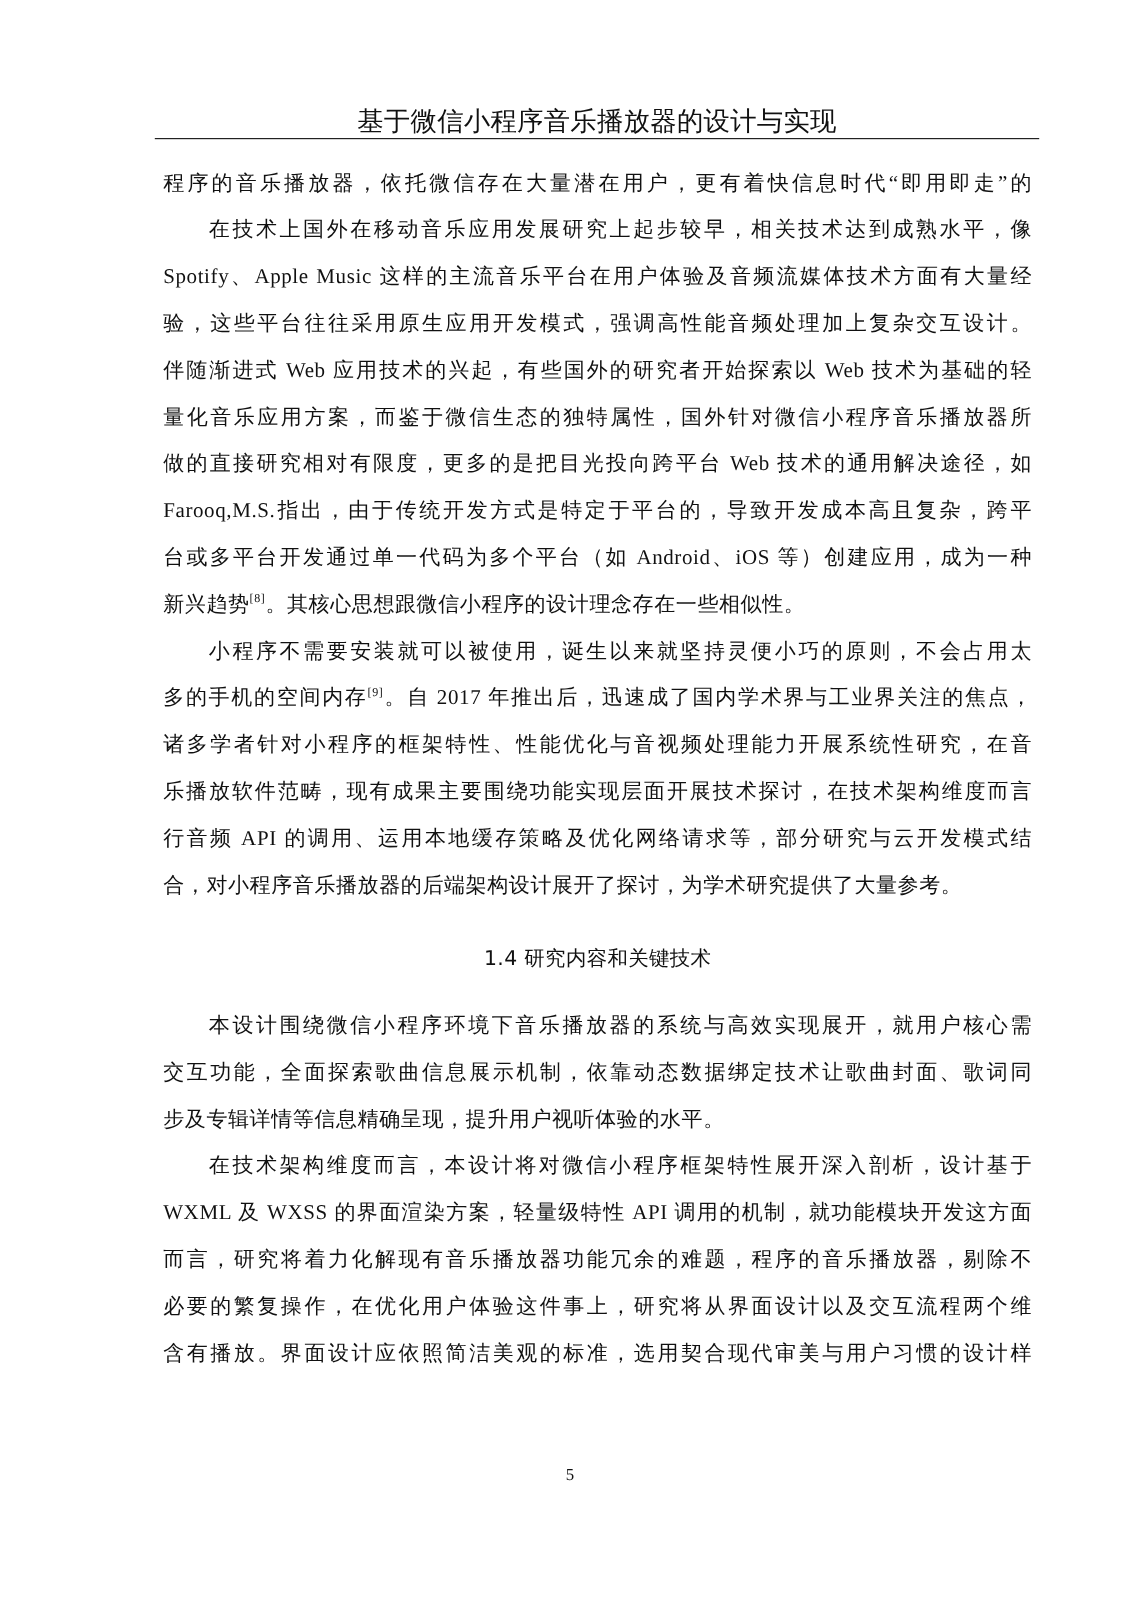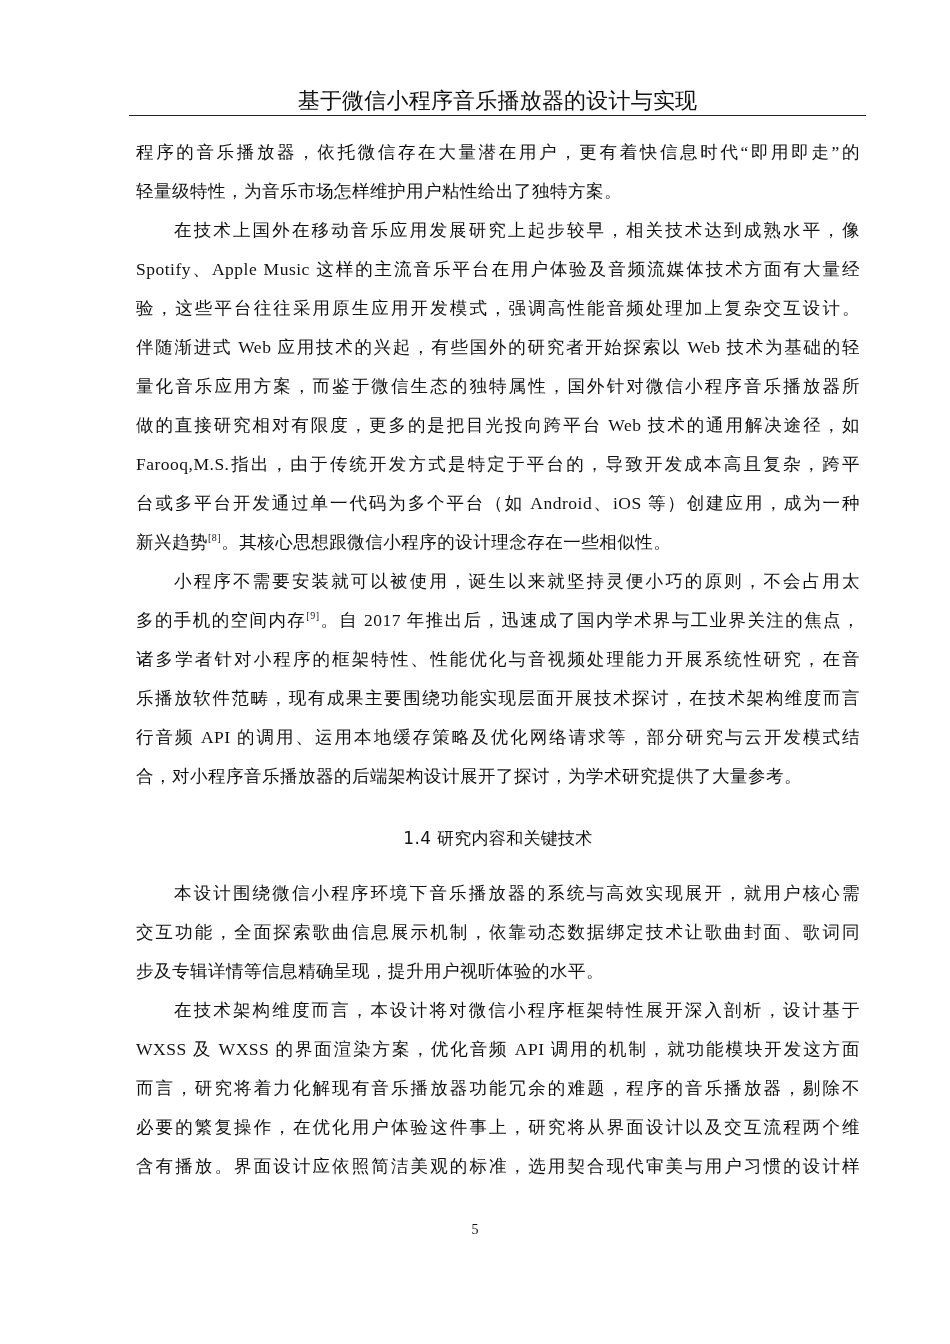--- a/index.html
+++ b/index.html
@@ -82,21 +82,20 @@
 <body>
 
 <div class="page-header">
   <span>基于微信小程序音乐播放器的设计与实现</span>
 </div>
 
 <div class="content">
 
   <div class="para">
     <span class="line">程序的音乐播放器，依托微信存在大量潜在用户，更有着快信息时代“即用即走”的</span>
-    <span class="line last">轻量级特性，为音乐市场怎样维护用户粘性给出了独特方案。</span>
   </div>
 
   <div class="para">
     <span class="line indent">在技术上国外在移动音乐应用发展研究上起步较早，相关技术达到成熟水平，像</span>
     <span class="line">Spotify、Apple Music 这样的主流音乐平台在用户体验及音频流媒体技术方面有大量经</span>
     <span class="line">验，这些平台往往采用原生应用开发模式，强调高性能音频处理加上复杂交互设计。</span>
     <span class="line">伴随渐进式 Web 应用技术的兴起，有些国外的研究者开始探索以 Web 技术为基础的轻</span>
     <span class="line">量化音乐应用方案，而鉴于微信生态的独特属性，国外针对微信小程序音乐播放器所</span>
     <span class="line">做的直接研究相对有限度，更多的是把目光投向跨平台 Web 技术的通用解决途径，如</span>
     <span class="line">Farooq,M.S.指出，由于传统开发方式是特定于平台的，导致开发成本高且复杂，跨平</span>
@@ -116,21 +115,21 @@
   <h2 class="section-heading">1.4 研究内容和关键技术</h2>
 
   <div class="para">
     <span class="line indent">本设计围绕微信小程序环境下音乐播放器的系统与高效实现展开，就用户核心需</span>
     <span class="line">交互功能，全面探索歌曲信息展示机制，依靠动态数据绑定技术让歌曲封面、歌词同</span>
     <span class="line last">步及专辑详情等信息精确呈现，提升用户视听体验的水平。</span>
   </div>
 
   <div class="para">
     <span class="line indent">在技术架构维度而言，本设计将对微信小程序框架特性展开深入剖析，设计基于</span>
-    <span class="line">WXSS 及 WXSS 的界面渲染方案，优化音频 API 调用的机制，就功能模块开发这方面</span>
+    <span class="line">WXML 及 WXSS 的界面渲染方案，轻量级特性 API 调用的机制，就功能模块开发这方面</span>
     <span class="line">而言，研究将着力化解现有音乐播放器功能冗余的难题，程序的音乐播放器，剔除不</span>
     <span class="line">必要的繁复操作，在优化用户体验这件事上，研究将从界面设计以及交互流程两个维</span>
     <span class="line">含有播放。界面设计应依照简洁美观的标准，选用契合现代审美与用户习惯的设计样</span>
   </div>
 
 </div>
 
 <div class="page-number">5</div>
 
 </body></html>

